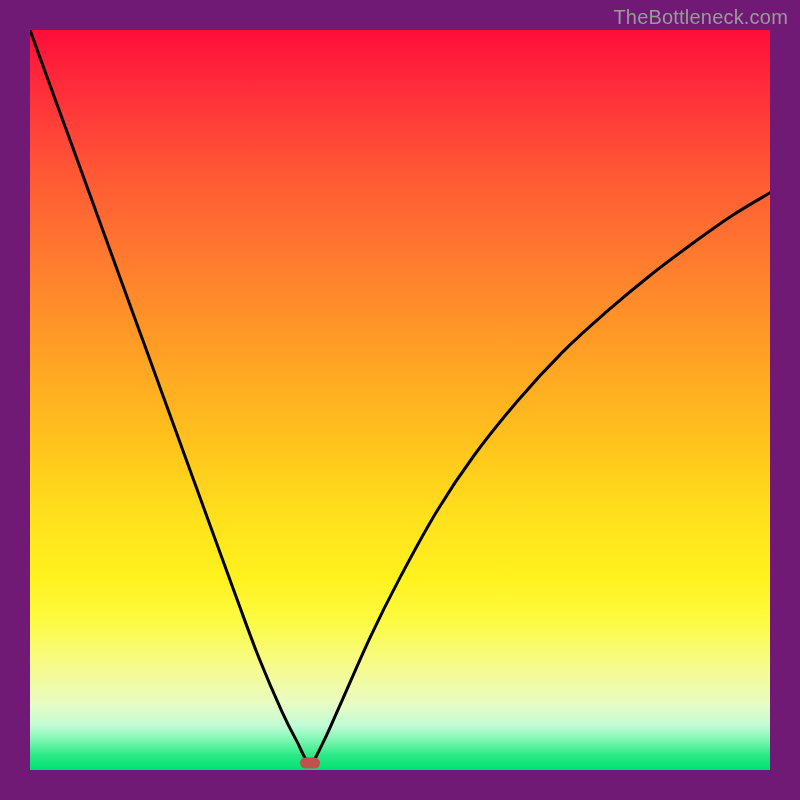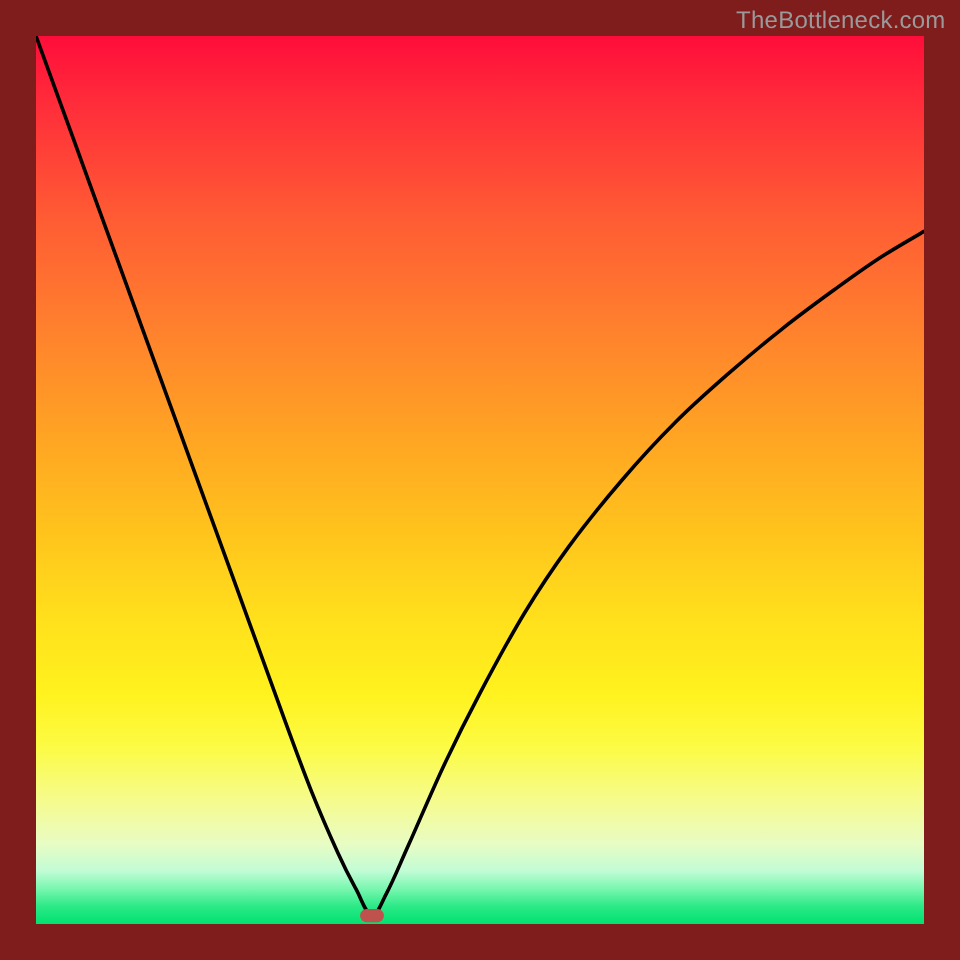--- a/index.html
+++ b/index.html
@@ -8,21 +8,21 @@
     width: 800px;
     height: 800px;
     background: #000;
     overflow: hidden;
     font-family: Arial, Helvetica, sans-serif;
   }
   .frame {
     position: relative;
     width: 800px;
     height: 800px;
-    background: #7f1d1d;
+    background: #701a75;
   }
   .plot-area {
     position: absolute;
     left: 30px;
     top: 30px;
     width: 740px;
     height: 740px;
     
     background: linear-gradient(
       to bottom,

